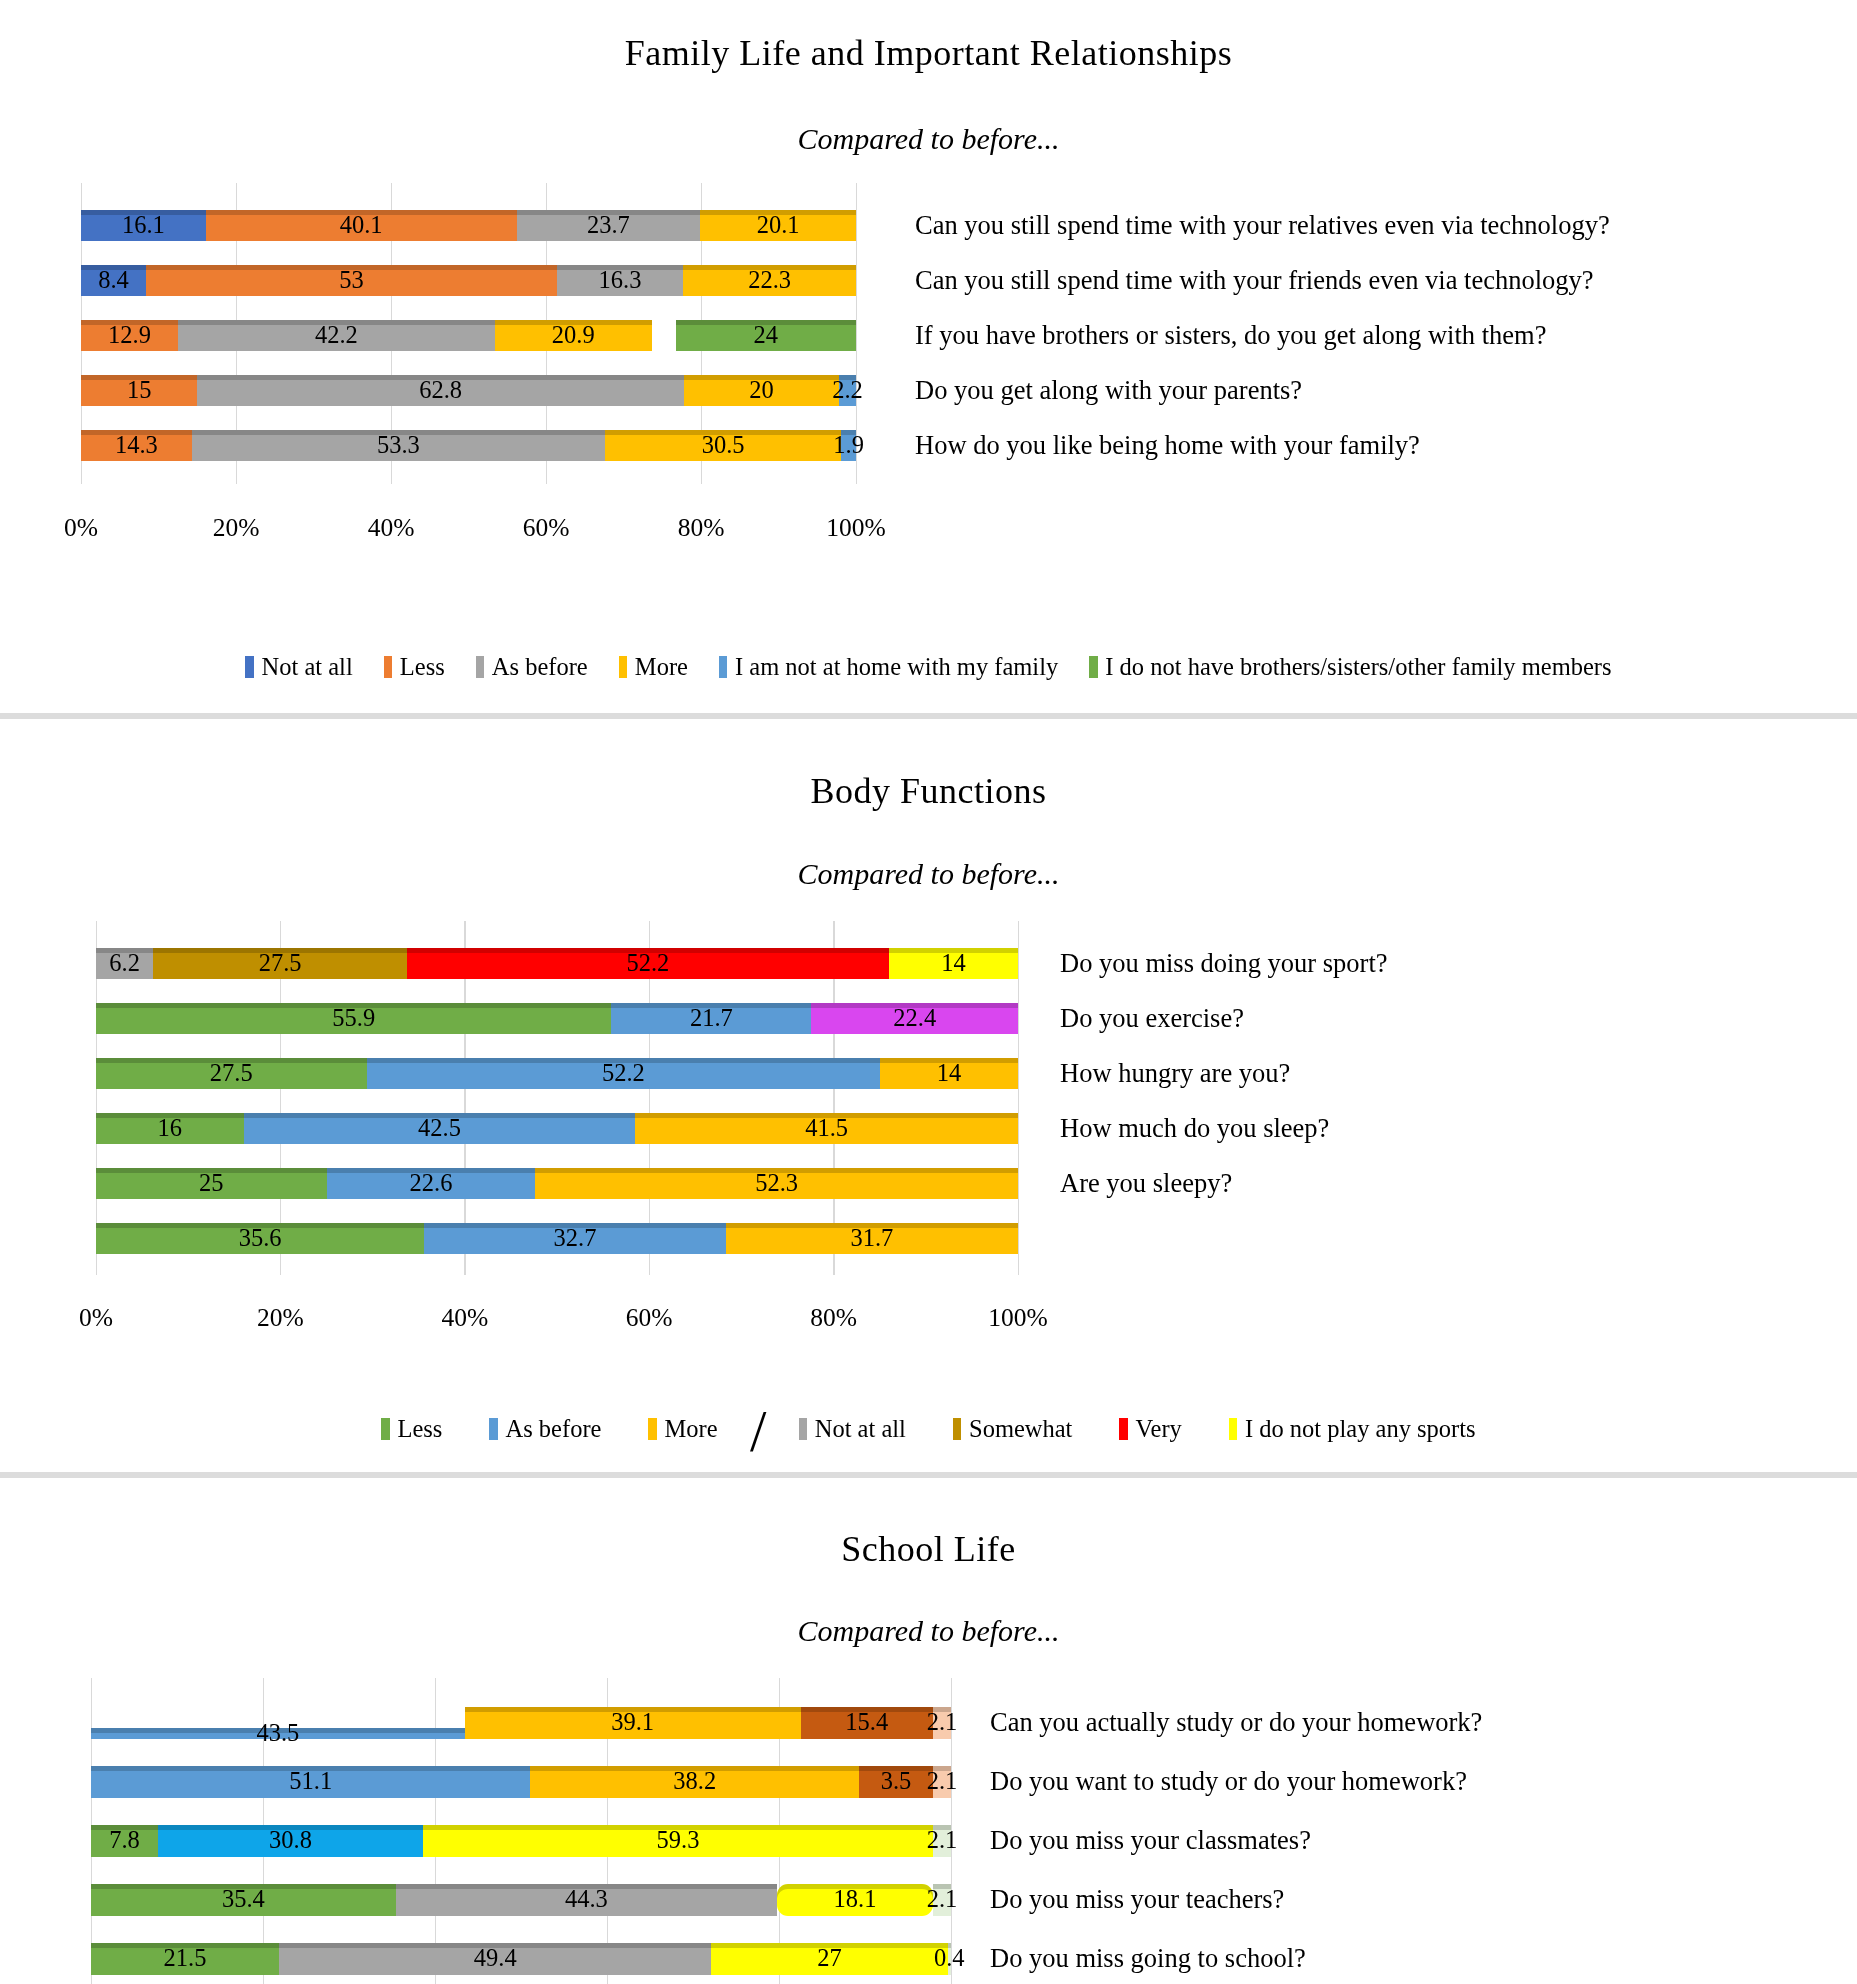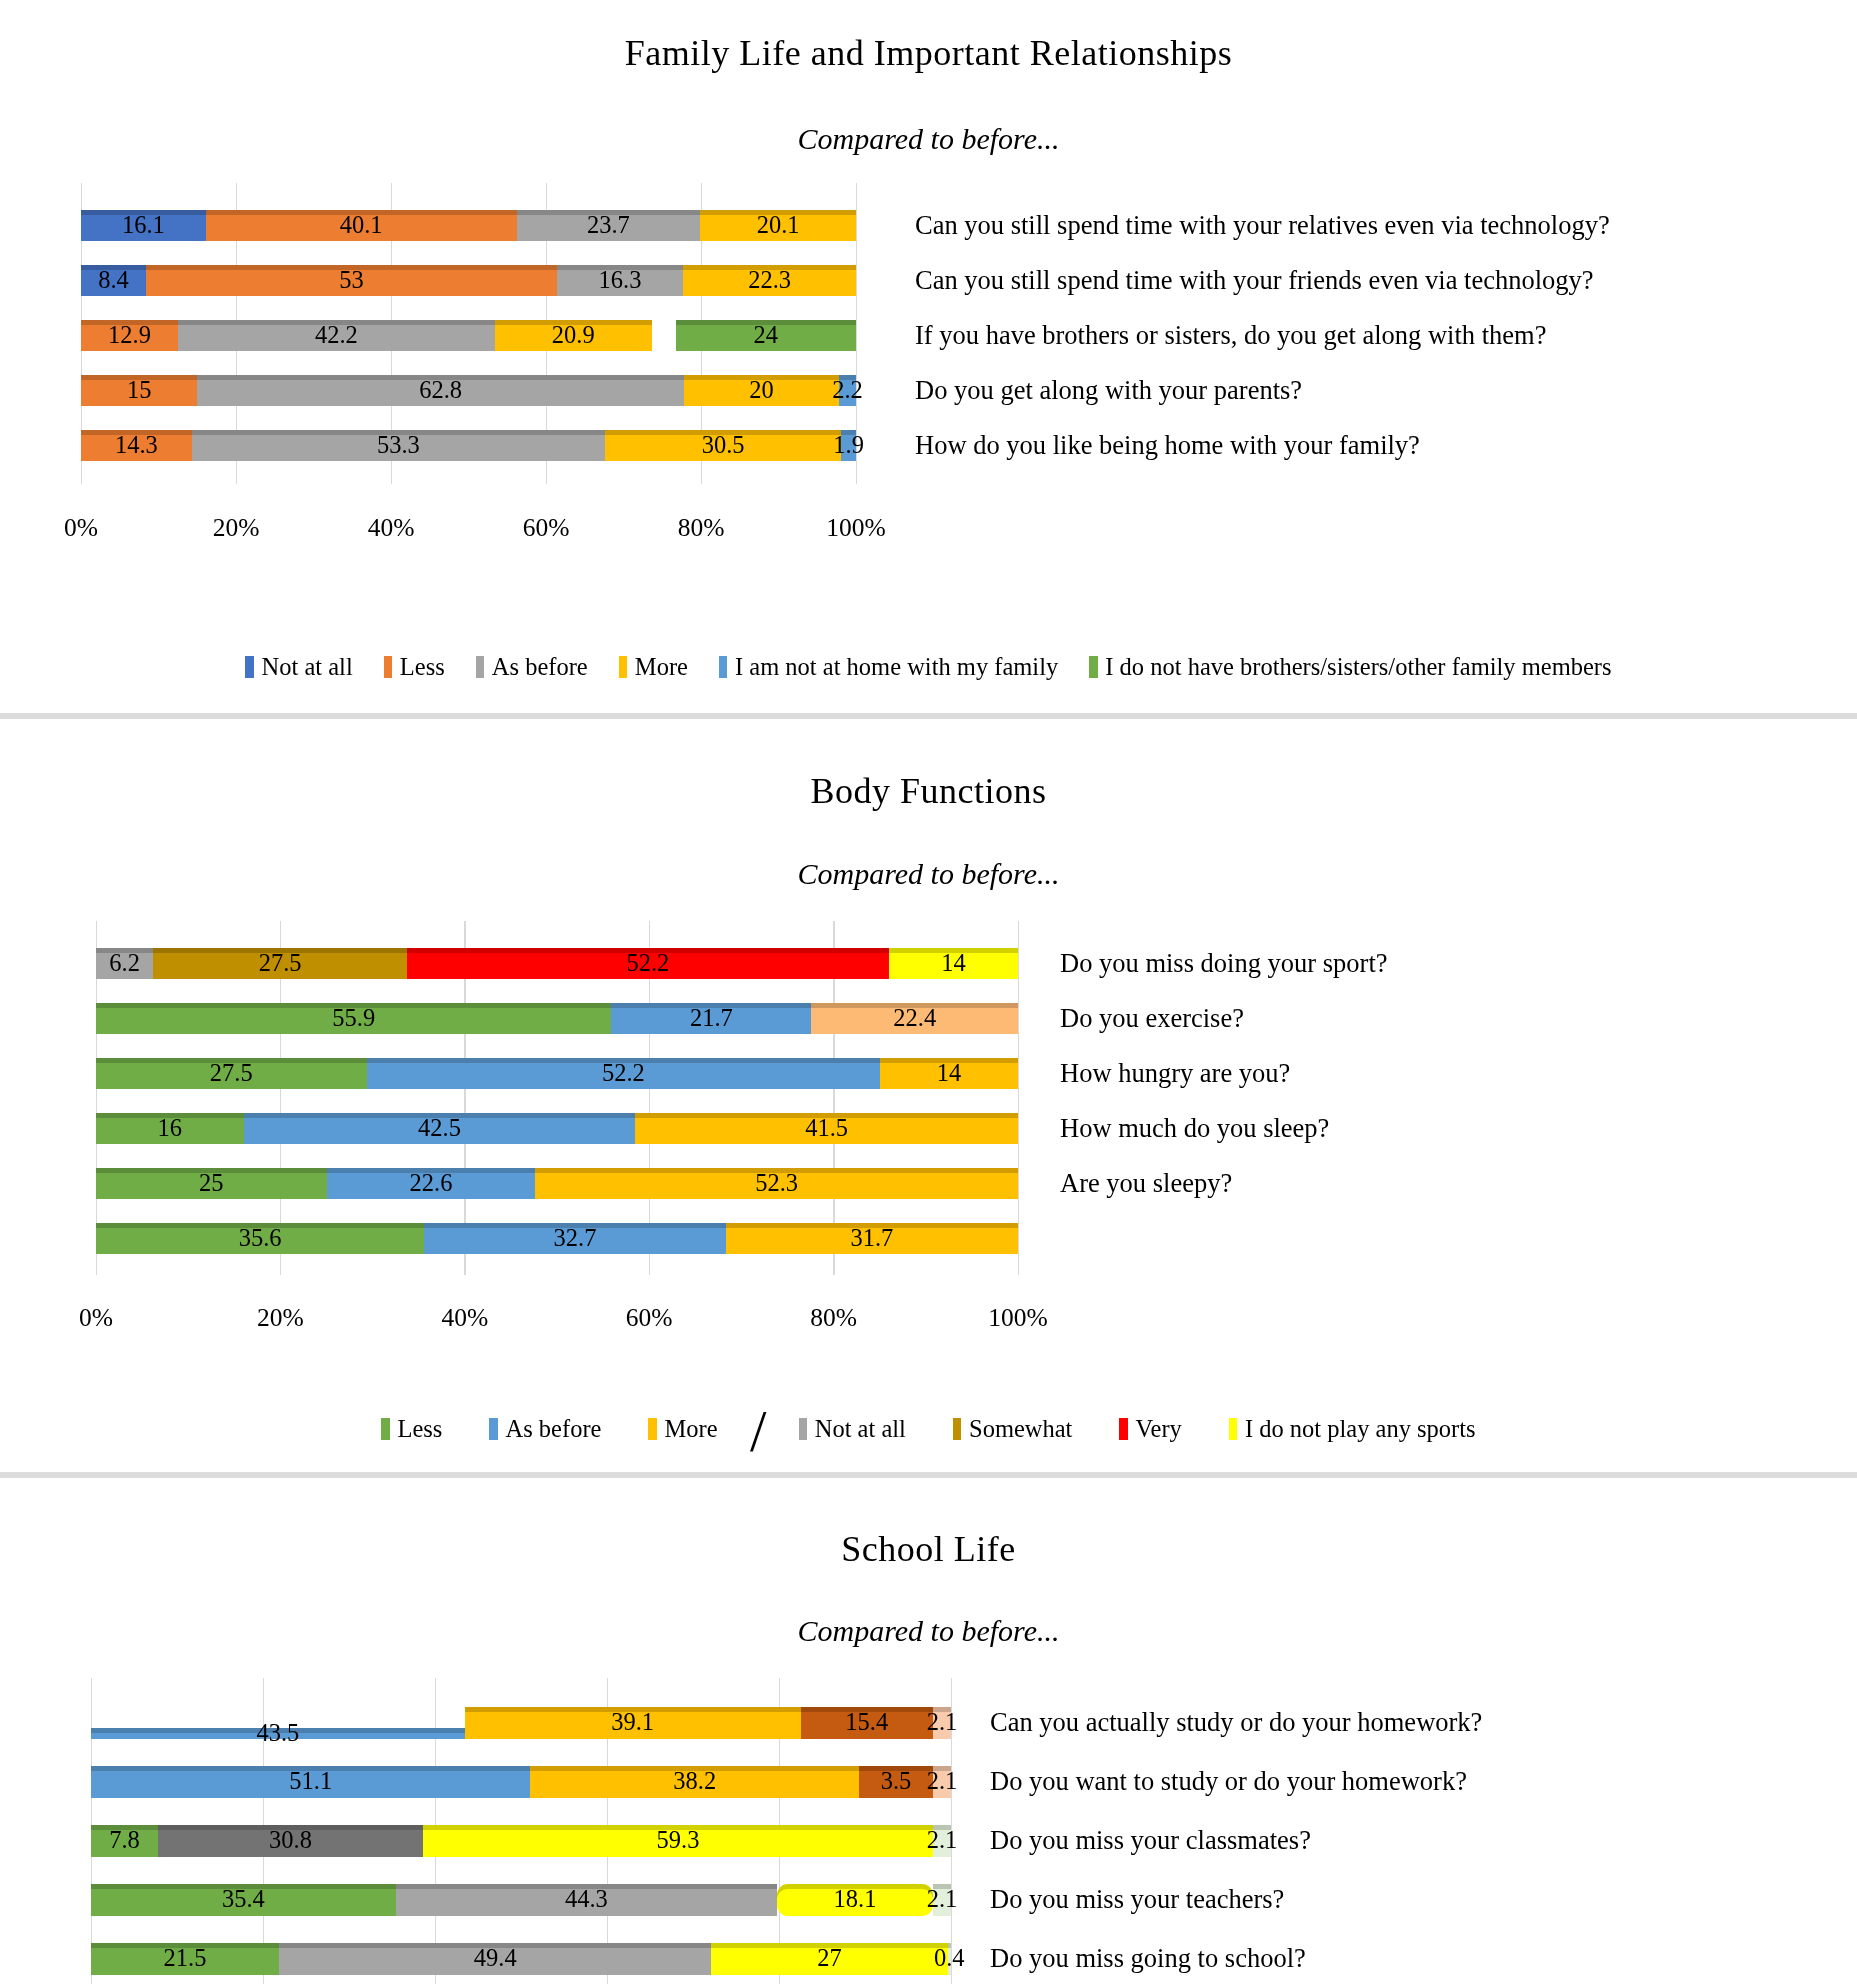--- a/index.html
+++ b/index.html
@@ -229,21 +229,21 @@
               </div>
             </div>
             <div class="bar-row">
               <div class="bar">
                 <div class="seg" style="flex-grow: 55.9; background: rgb(112, 173, 71);">
                   <span class="val">55.9</span>
                 </div>
                 <div class="seg" style="flex-grow: 21.7; background: rgb(91, 155, 213);">
                   <span class="val">21.7</span>
                 </div>
-                <div class="seg" style="flex-grow: 22.4; background: #fdba74;">
+                <div class="seg" style="flex-grow: 22.4; background: #d946ef;">
                   <span class="val">22.4</span>
                 </div>
               </div>
             </div>
             <div class="bar-row">
               <div class="bar">
                 <div class="seg" style="flex-grow: 27.5; background: rgb(112, 173, 71);">
                   <span class="val">27.5</span>
                 </div>
                 <div class="seg" style="flex-grow: 52.2; background: rgb(91, 155, 213);">
@@ -387,21 +387,21 @@
                 <div class="seg" style="flex-grow: 2.1; background: rgb(248, 203, 173);">
                   <span class="val">2.1</span>
                 </div>
               </div>
             </div>
             <div class="bar-row">
               <div class="bar">
                 <div class="seg" style="flex-grow: 7.8; background: rgb(112, 173, 71);">
                   <span class="val">7.8</span>
                 </div>
-                <div class="seg" style="flex-grow: 30.8; background: #737373; text-align: center;">
+                <div class="seg" style="flex-grow: 30.8; background: #0ea5e9; text-align: center;">
                   <span class="val">30.8</span>
                 </div>
                 <div class="seg" style="flex-grow: 59.3; background: rgb(255, 255, 0);">
                   <span class="val">59.3</span>
                 </div>
                 <div class="seg" style="flex-grow: 2.1; background: rgb(226, 239, 218);">
                   <span class="val">2.1</span>
                 </div>
               </div>
             </div>

